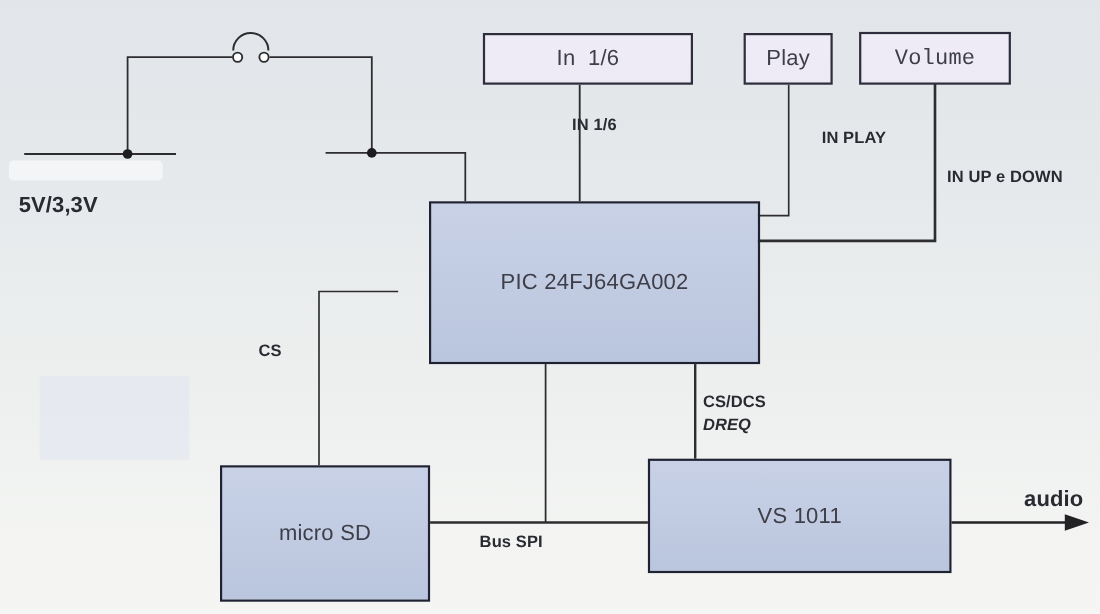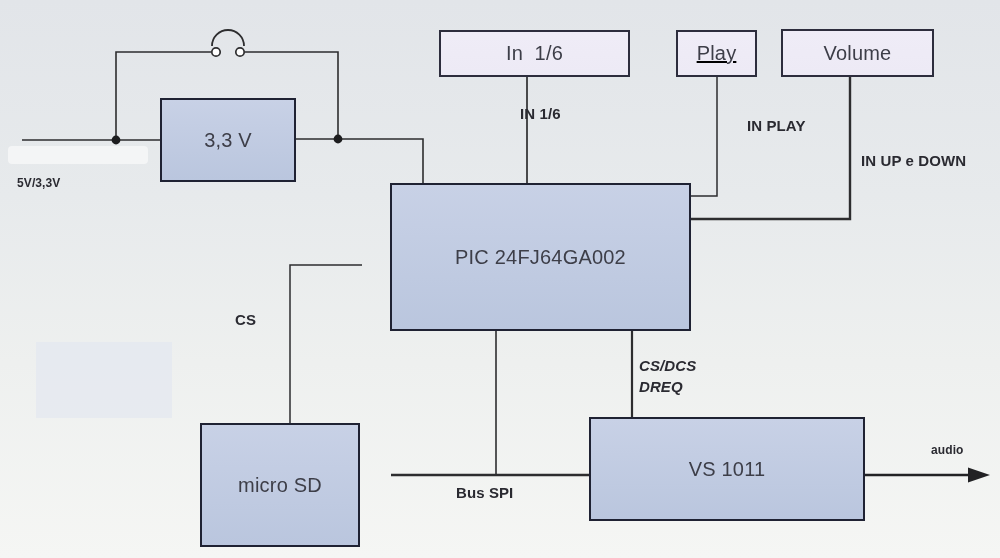--- a/index.html
+++ b/index.html
@@ -34,38 +34,38 @@
     background:linear-gradient(180deg,#efecf7,var(--box-light-fill));
     border:2.5px solid var(--box-light-border);
   }
   .block-label{
     font-size:20px;color:var(--block-text);white-space:pre;letter-spacing:.2px;
   }
   .sig{
     position:absolute;font-size:15px;font-weight:bold;color:var(--label-dark);
     white-space:pre;letter-spacing:.1px;
   }
-  .sig-lg{font-size:12px;}
+  .sig-lg{font-size:20px;}
   
   .b-regulator{left:160px;top:98px;width:136px;height:84px;}
   .b-in16{left:439px;top:30px;width:191px;height:47px;}
-  .b-play{left:676px;top:30px;width:81px;height:47px;text-decoration:underline;}
-  .b-volume{left:781px;top:29px;width:153px;height:48px;}
+  .b-play{left:676px;top:30px;width:81px;height:47px;}
+  .b-volume{left:781px;top:29px;width:138px;height:48px;font-family:Liberation Mono, monospace;}
   .b-pic{left:362px;top:183px;width:301px;height:148px;margin-left:28px;}
-  .b-microsd{left:200px;top:423px;width:160px;height:124px;}
+  .b-microsd{left:200px;top:423px;width:191px;height:124px;}
   .b-vs1011{left:589px;top:417px;width:276px;height:104px;}
   
   .l-supply{left:17px;top:176px;}
   .l-in16{left:520px;top:105px;}
   .l-play{left:723px;top:117px;margin-left:24px;}
   .l-volume{left:861px;top:152px;}
   .l-cs{left:235px;top:311px;}
-  .l-csdcs{left:639px;top:357px;font-style:italic;}
+  .l-csdcs{left:639px;top:357px;}
   .l-dreq{left:639px;top:378px;font-style:italic;}
-  .l-busspi{left:456px;top:484px;}
+  .l-busspi{left:436px;top:484px;}
   .l-audio{left:931px;top:443px;}
 </style>
 </head>
 <body>
 
 <div class="stage">
 
   <div class="patch patch-a"></div>
   <div class="patch patch-b"></div>
 
@@ -101,23 +101,20 @@
     <path d="M632 331 V417" stroke="var(--wire)" stroke-width="2.2" fill="none"></path>
 
     <path d="M391 475 H589" stroke="var(--wire)" stroke-width="2.3" fill="none"></path>
 
     <g>
       <path d="M865 475 H970" stroke="#222224" stroke-width="2.4" fill="none"></path>
       <polygon points="968,467.5 990,475 968,482.5" fill="#222224"></polygon>
     </g>
   </svg>
 
-  <div class="block block-blue b-regulator">
-    <span class="block-label">3,3 V</span>
-  </div>
 
   <div class="block block-light b-in16">
     <span class="block-label">In  1/6</span>
   </div>
 
   <div class="block block-light b-play">
     <span class="block-label">Play</span>
   </div>
 
   <div class="block block-light b-volume">

